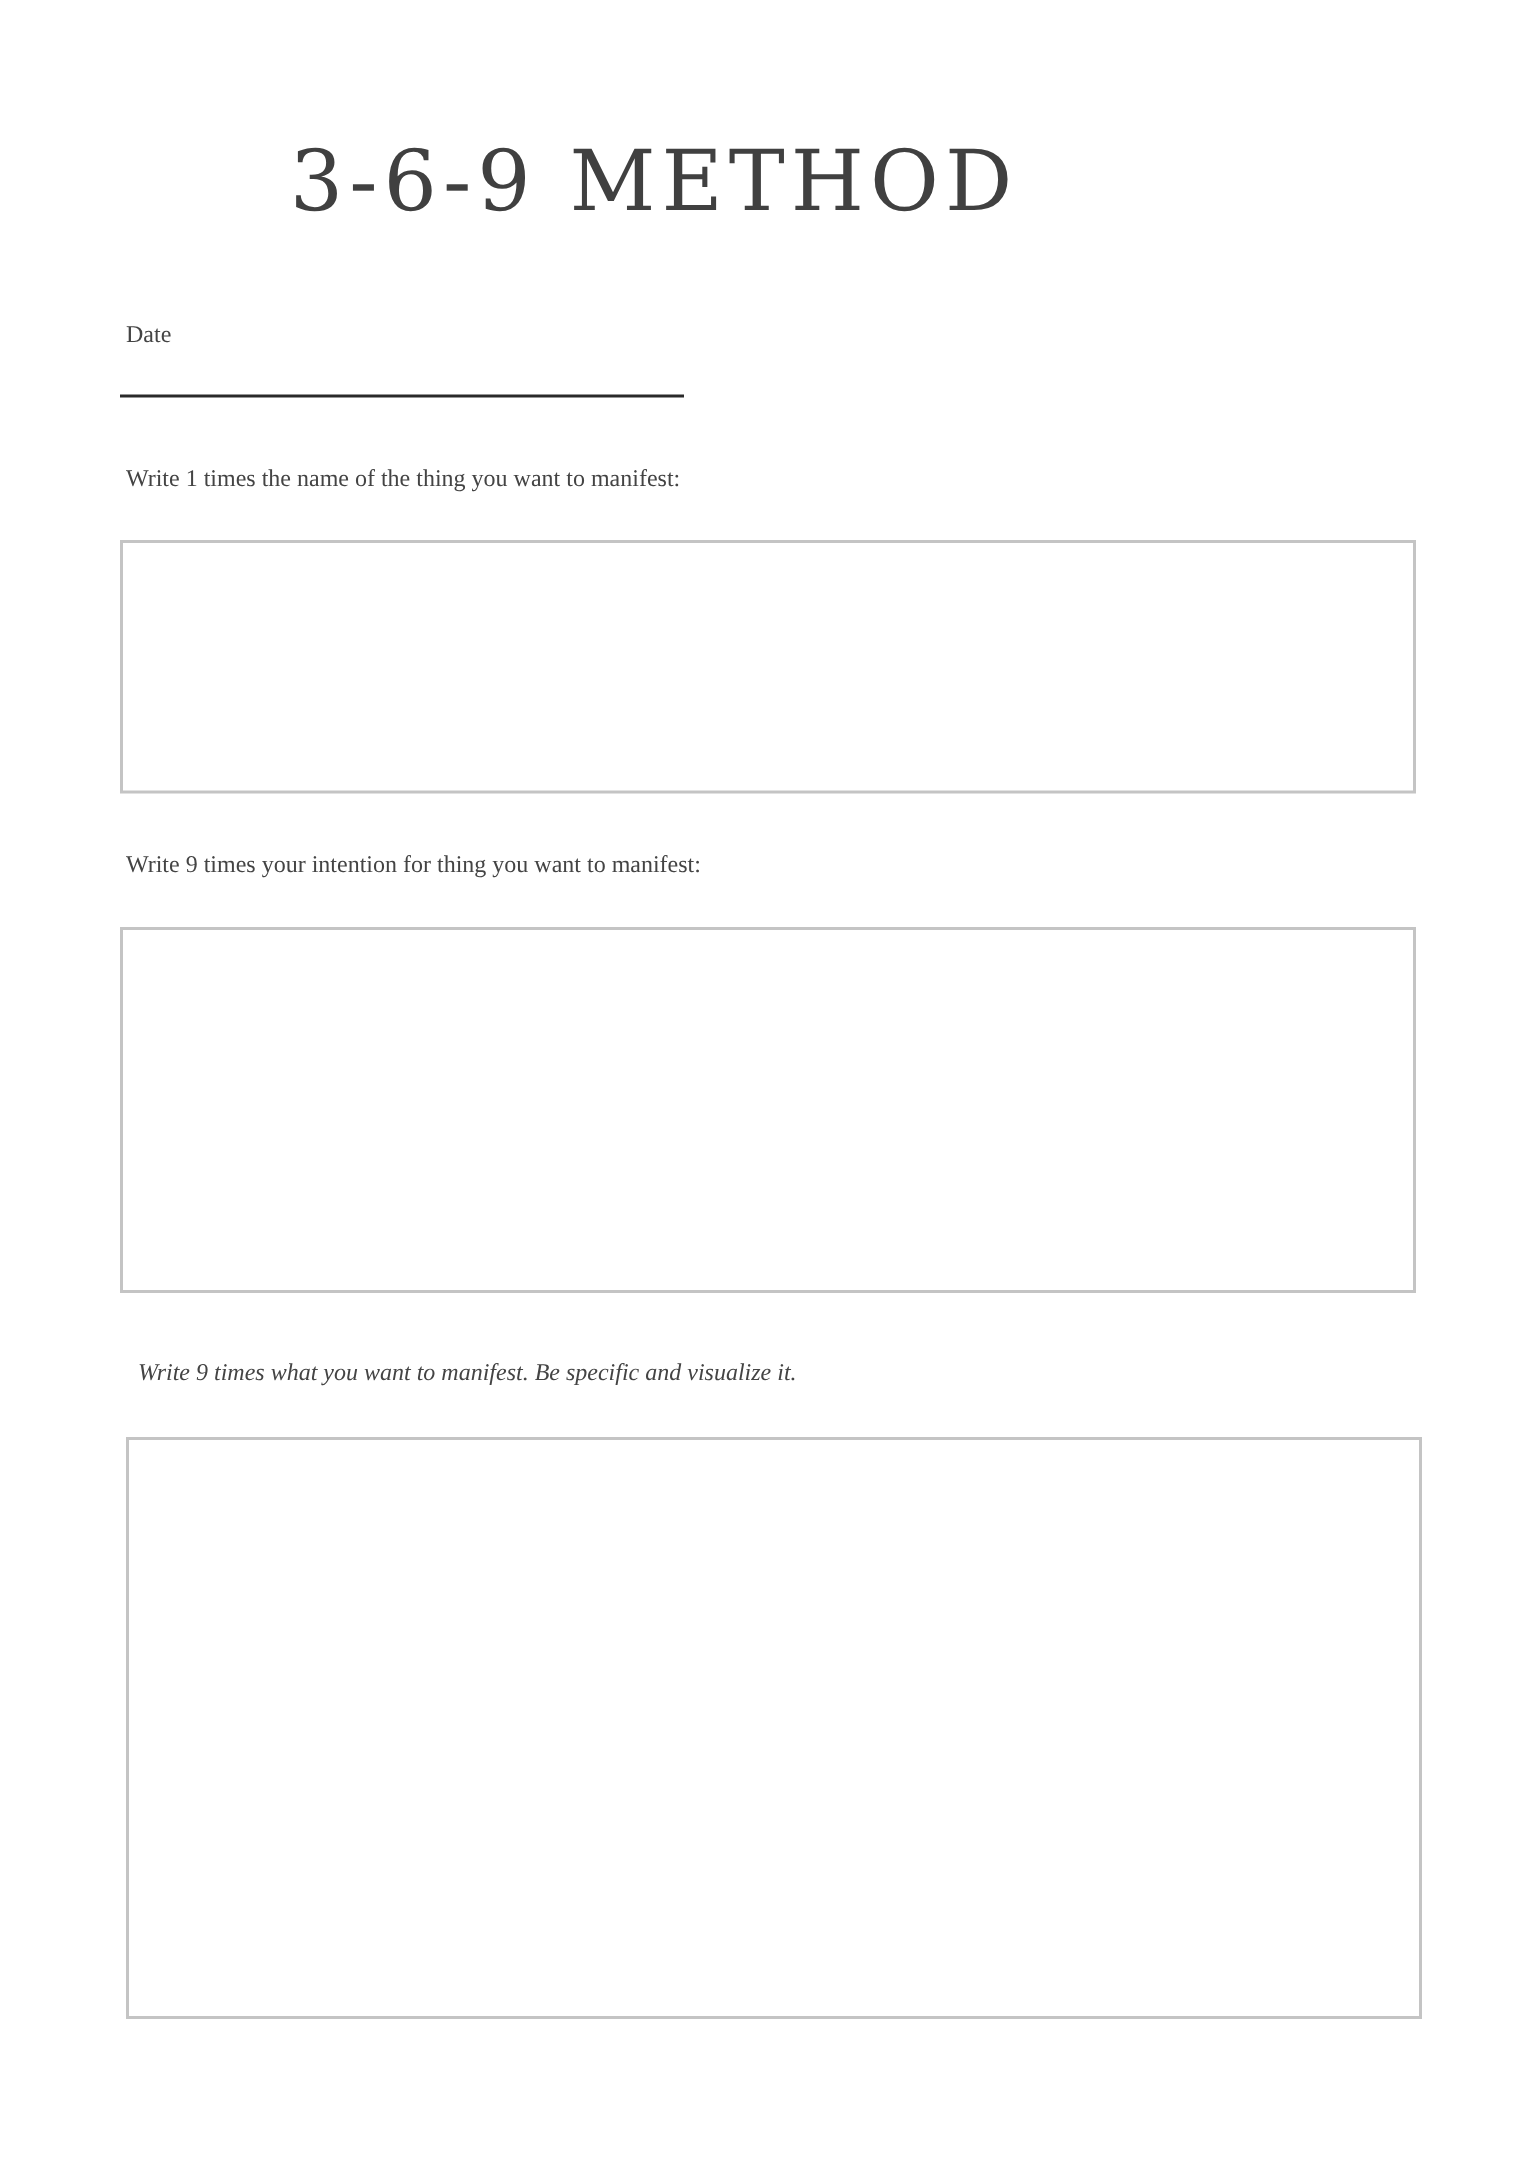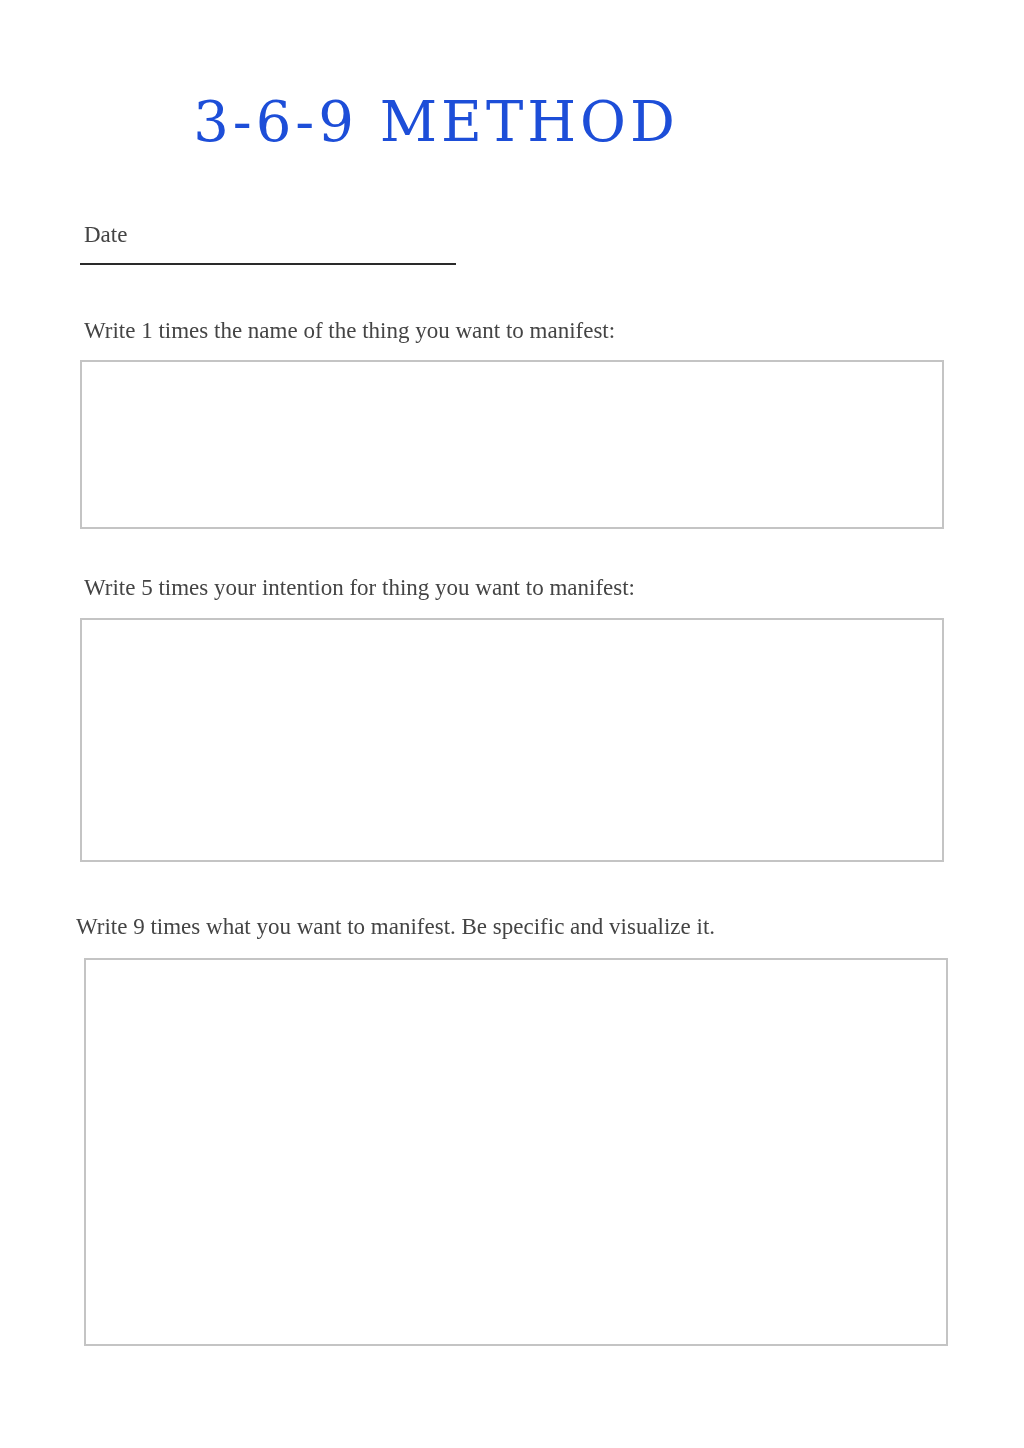--- a/index.html
+++ b/index.html
@@ -1,24 +1,24 @@
 <!DOCTYPE html>
 <html><head>
   <meta charset="utf-8">
   <style>
     html, body { margin: 0; padding: 0; background: #ffffff; }
     body { width: 1024px; height: 1448px; position: relative; overflow: hidden; }
     .title {
       position: absolute; left: 0; top: 86px; width: 872px; text-align: center;
       font-family: "DejaVu Serif", serif; font-size: 56px; letter-spacing: 4px;
-      color: #1d4ed8; font-weight: normal; line-height: 72px; margin: 0;
+      color: #404040; font-weight: normal; line-height: 72px; margin: 0;
     }
     .label {
       position: absolute; font-family: "Liberation Serif", serif;
-      font-size: 23px; color: #444444; line-height: 28px; white-space: nowrap; margin-top: 11px;
+      font-size: 16px; color: #444444; line-height: 28px; white-space: nowrap;
     }
     .date-line {
       position: absolute; left: 80px; top: 263px; width: 376px; height: 2px;
       background: #2a2a2a;
     }
     .box {
       position: absolute; box-sizing: border-box;
       border: 2px solid #c4c4c4; background: #ffffff;
     }
   </style>
@@ -26,17 +26,17 @@
 <body>
 
 <h1 class="title">3-6-9 METHOD</h1>
 
 <div class="label" style="left:84px; top:210px;">Date</div>
 <div class="date-line"></div>
 
 <div class="label" style="left:84px; top:306px;">Write 1 times the name of the thing you want to manifest:</div>
 <div class="box" style="left:80px; top:360px; width:864px; height:169px;"></div>
 
-<div class="label" style="left:84px; top:563px;">Write 5 times your intention for thing you want to manifest:</div>
+<div class="label" style="left:84px; top:563px;">Write 9 times your intention for thing you want to manifest:</div>
 <div class="box" style="left:80px; top:618px; width:864px; height:244px;"></div>
 
-<div class="label" style="left:76px; top:902px;">Write 9 times what you want to manifest. Be specific and visualize it.</div>
+<div class="label" style="left:92px; top:902px;font-style:italic;">Write 9 times what you want to manifest. Be specific and visualize it.</div>
 <div class="box" style="left:84px; top:958px; width:864px; height:388px;"></div>
 
 </body></html>

